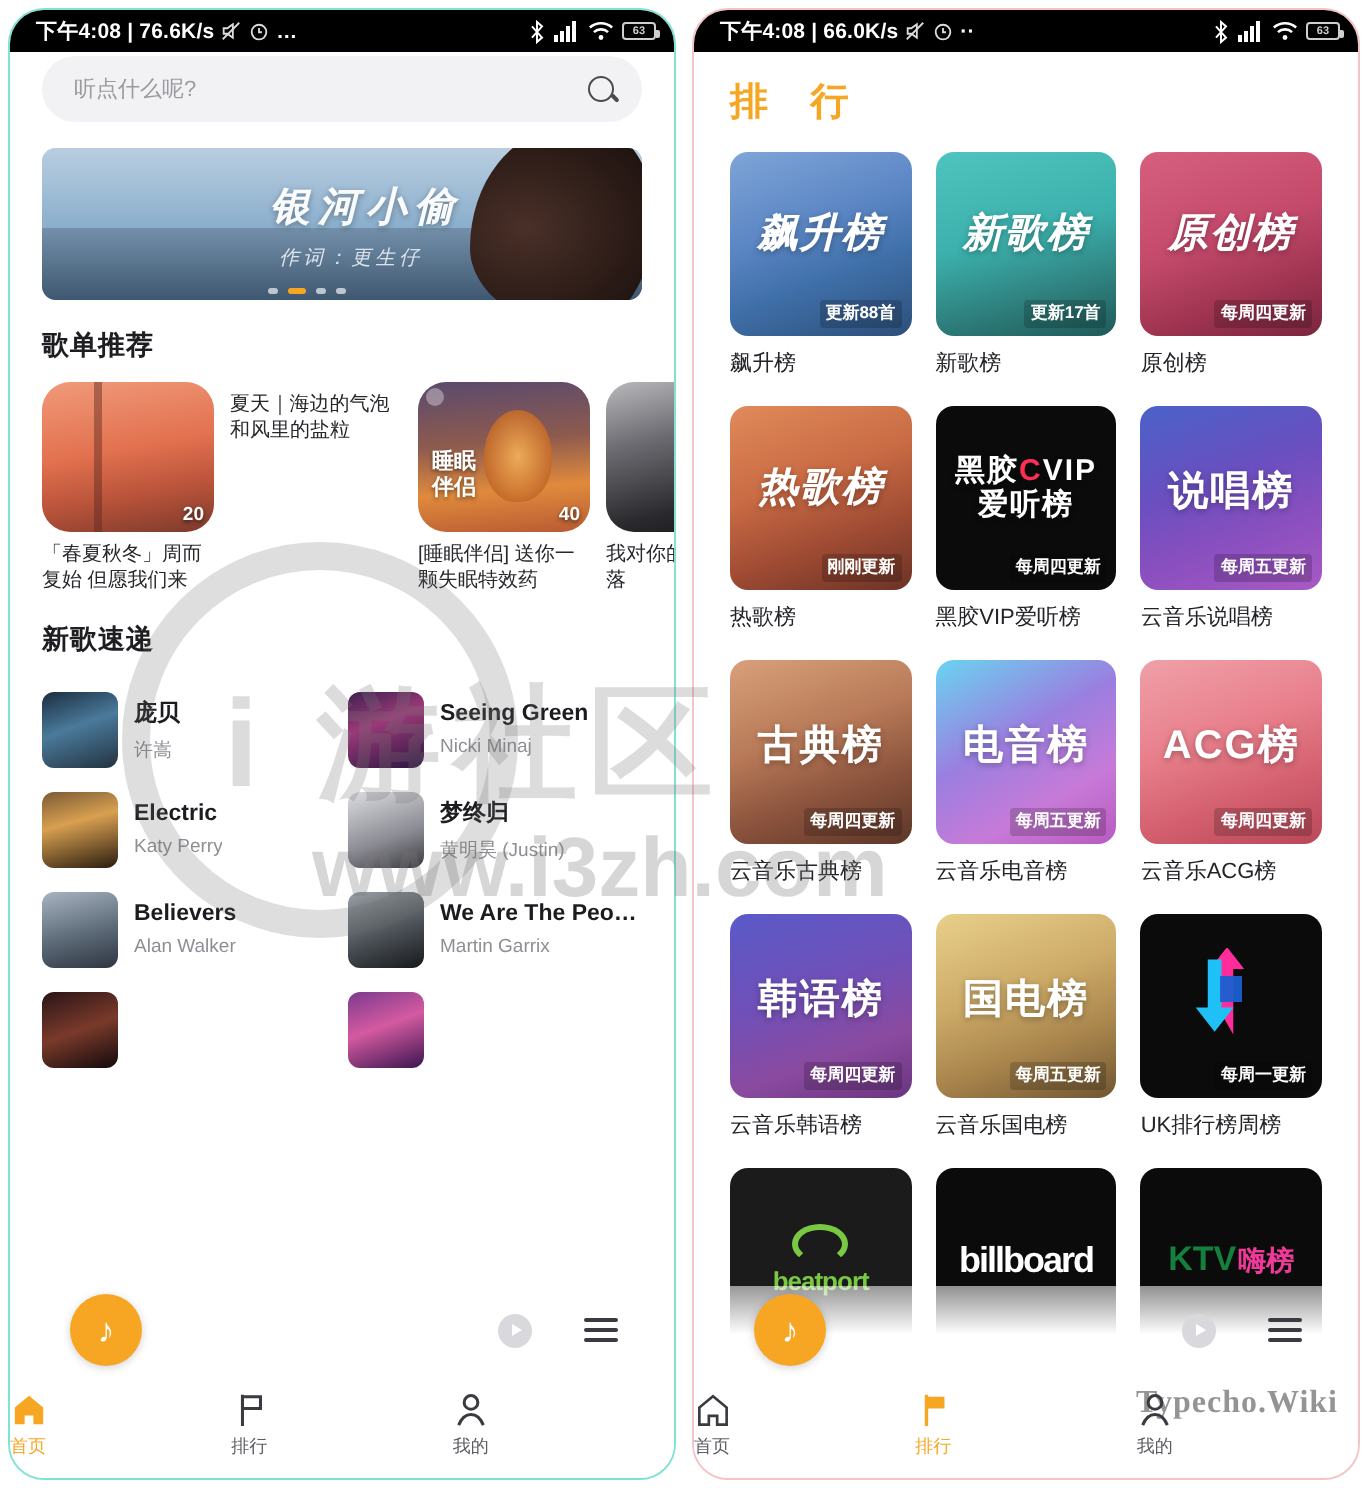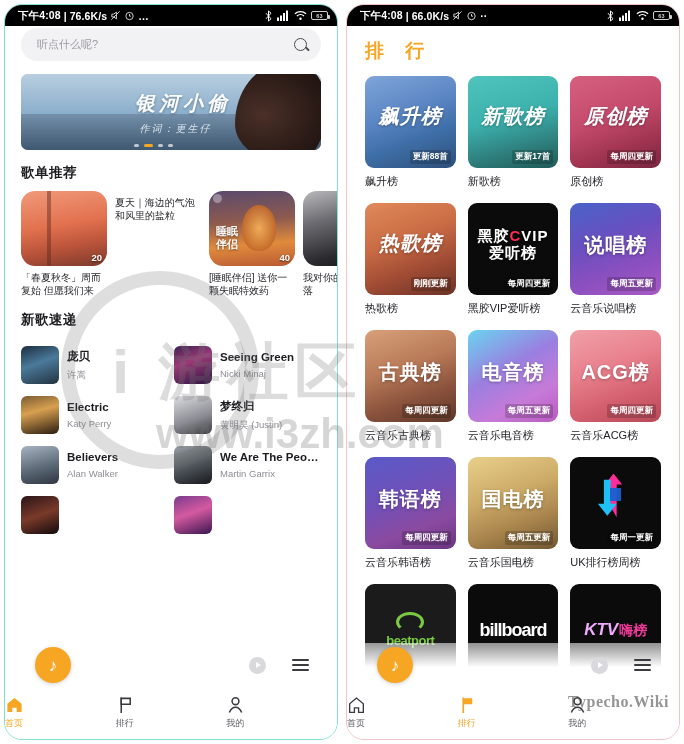--- a/index.html
+++ b/index.html
@@ -189,21 +189,21 @@
   .g8{background:linear-gradient(160deg,#f0a0a8 0%,#e8808c 40%,#d4606f 70%,#b84858 100%);}
   .g9{background:linear-gradient(160deg,#5a5ac8 0%,#7050b8 42%,#8a4aa0 72%,#6a3580 100%);}
   .g10{background:linear-gradient(160deg,#e8d08a 0%,#cdab68 40%,#a8844c 70%,#6f5632 100%);}
 
   .bb{color:#fff;font-weight:bold;font-size:18px;font-family:"Liberation Sans",sans-serif;letter-spacing:-1px;}
   .bp{display:flex;flex-direction:column;align-items:center;gap:1px;}
   .bp .ring{width:28px;height:20px;border:3.5px solid #7ac943;border-radius:50%;
             border-bottom-color:transparent;transform:rotate(0deg);}
   .bp .nm{color:#7ac943;font-weight:bold;font-size:13px;letter-spacing:-.5px;}
   .ktv{display:flex;align-items:baseline;gap:1px;}
-  .ktv .k{color:#f0abfc;font-weight:bold;font-style:italic;font-size:17px;}
+  .ktv .k{color:#15803d;font-weight:bold;font-size:17px;}
   .ktv .c{color:#f03a9a;font-weight:bold;font-size:14px;}
   .watermark-wiki{ position:absolute; right:10px; bottom:28px; font-size:16px; font-weight:bold;
      color:rgba(60,60,60,.55); font-family:"Liberation Serif",serif; letter-spacing:.5px;}
 
   
   .wm-big{ position:absolute; left:0; top:0; width:684px; height:744px; pointer-events:none; z-index:5;}
   .wm-txt{ position:absolute; font-family:"Liberation Sans",sans-serif; font-weight:bold;
            color:rgba(120,120,120,.30); white-space:nowrap;}
 </style>
 </head>

